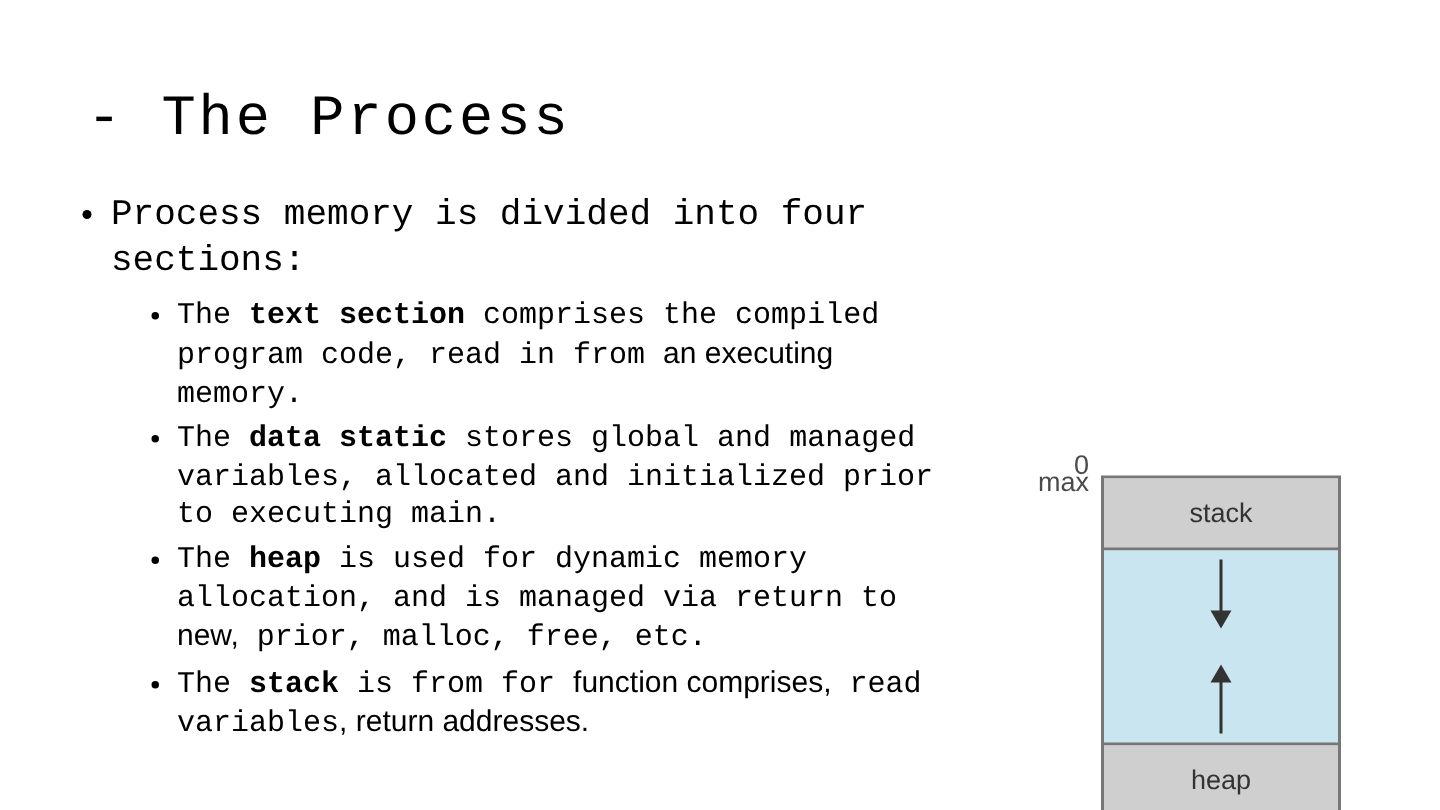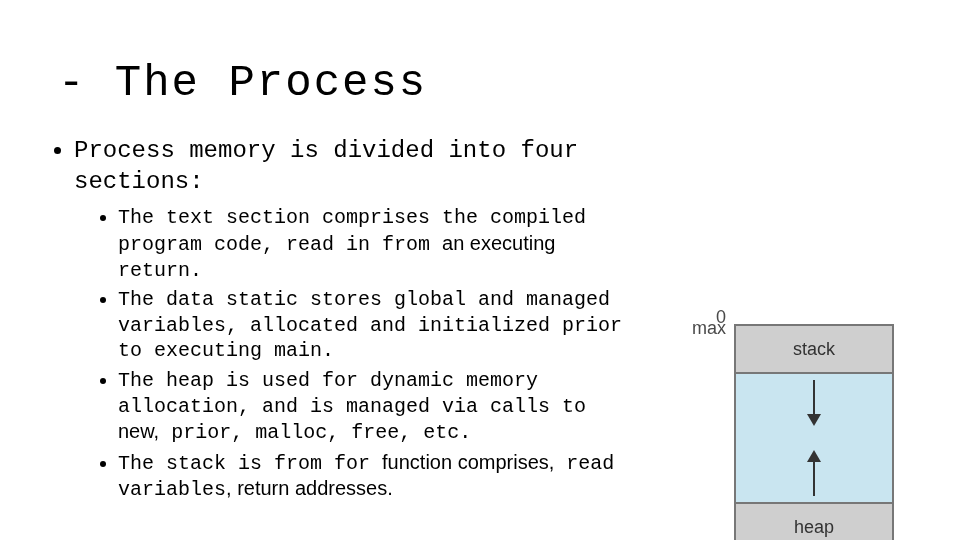--- a/index.html
+++ b/index.html
@@ -13,21 +13,21 @@
     overflow: hidden;
   }
   .slide {
     position: relative;
     width: 960px;
     height: 540px;
     box-sizing: border-box;
     padding: 40px 50px 30px 40px;
   }
   .title {
-    font-size: 44px;
+    font-size: 38px;
     letter-spacing: 2px;
     margin: 18px 0 28px 18px;
     font-weight: normal;
   }
   .body {
     display: flex;
     flex-direction: row;
     align-items: center;
   }
   .text-col {
@@ -48,21 +48,21 @@
     list-style: disc;
     margin: 8px 0 0 0;
     padding-left: 44px;
   }
   ul.level2 > li {
     font-size: 20px;
     line-height: 1.28;
     margin-bottom: 4px;
     font-family: "Courier New", Courier, monospace;
   }
-  .bold { font-weight: normal; }
+  .bold { font-weight: bold; }
   .sans { font-family: Arial, Helvetica, sans-serif; }
 
   
   .diagram-col {
     width: 270px;
     flex: 0 0 auto;
     position: relative;
     padding-top: 4px;
   }
   .axis-label {
@@ -128,27 +128,27 @@
 <div class="slide">
   <div class="title">- The Process</div>
 
   <div class="body">
     <div class="text-col">
       <ul class="level1">
         <li>
           <span>Process memory is divided into four sections:</span>
           <ul class="level2">
             <li>
-              <span>The </span><span class="bold">text section</span><span> comprises the compiled program code, read in from </span><span class="sans">an executing</span><span> return.</span>
+              <span>The </span><span class="bold">text section</span><span> comprises the compiled program code, read in from </span><span class="sans">an executing</span><span> memory.</span>
             </li>
             <li>
               <span>The </span><span class="bold">data static</span><span> stores global and managed variables, allocated and initialized prior to executing main.</span>
             </li>
             <li>
-              <span>The </span><span class="bold">heap</span><span> is used for dynamic memory allocation, and is managed via calls to </span><span class="sans">new,</span><span> prior, malloc, free, etc.</span>
+              <span>The </span><span class="bold">heap</span><span> is used for dynamic memory allocation, and is managed via return to </span><span class="sans">new,</span><span> prior, malloc, free, etc.</span>
             </li>
             <li>
               <span>The </span><span class="bold">stack</span><span> is from for </span><span class="sans">function comprises,</span><span> read variables</span><span class="sans">, return addresses.</span>
             </li>
           </ul>
         </li>
       </ul>
     </div>
 
     <div class="diagram-col">

